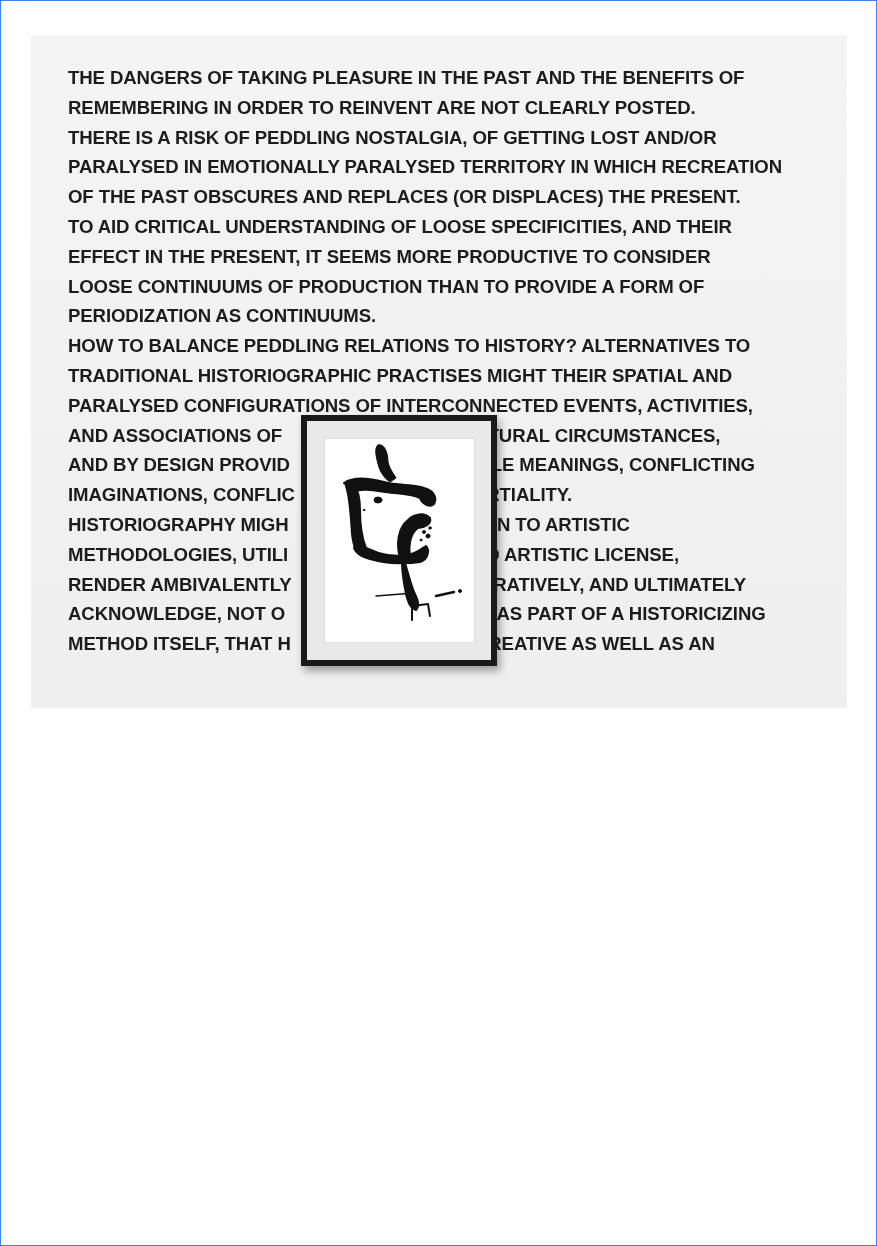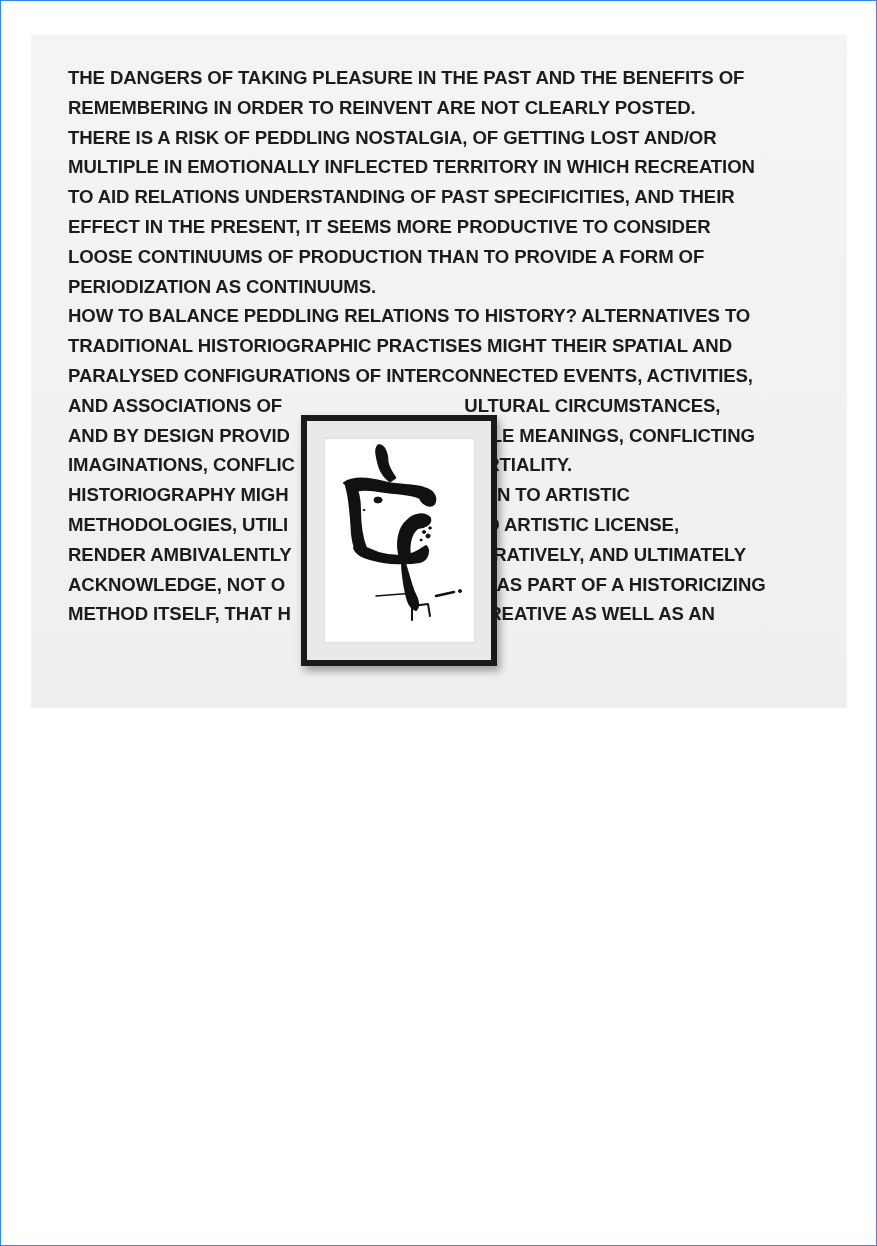--- a/index.html
+++ b/index.html
@@ -49,22 +49,23 @@
 </style>
 </head>
 <body>
 
 <div class="page">
   <div class="photo">
     <ul class="wall-text">
       <li>THE DANGERS OF TAKING PLEASURE IN THE PAST AND THE BENEFITS OF</li>
       <li>REMEMBERING IN ORDER TO REINVENT ARE NOT CLEARLY POSTED.</li>
       <li>THERE IS A RISK OF PEDDLING NOSTALGIA, OF GETTING LOST AND/OR</li>
-      <li>MULTIPLE IN EMOTIONALLY INFLECTED TERRITORY IN WHICH RECREATION</li>
-      <li>TO AID RELATIONS UNDERSTANDING OF PAST SPECIFICITIES, AND THEIR</li>
+      <li>PARALYSED IN EMOTIONALLY PARALYSED TERRITORY IN WHICH RECREATION</li>
+      <li>OF THE PAST OBSCURES AND REPLACES (OR DISPLACES) THE PRESENT.</li>
+      <li>TO AID CRITICAL UNDERSTANDING OF LOOSE SPECIFICITIES, AND THEIR</li>
       <li>EFFECT IN THE PRESENT, IT SEEMS MORE PRODUCTIVE TO CONSIDER</li>
       <li>LOOSE CONTINUUMS OF PRODUCTION THAN TO PROVIDE A FORM OF</li>
       <li>PERIODIZATION AS CONTINUUMS.</li>
       <li>HOW TO BALANCE PEDDLING RELATIONS TO HISTORY? ALTERNATIVES TO</li>
       <li>TRADITIONAL HISTORIOGRAPHIC PRACTISES MIGHT THEIR SPATIAL AND</li>
       <li>PARALYSED CONFIGURATIONS OF INTERCONNECTED EVENTS, ACTIVITIES,</li>
       <li style="white-space:pre">AND ASSOCIATIONS OF                                    ULTURAL CIRCUMSTANCES,</li>
       <li style="white-space:pre">AND BY DESIGN PROVID                                  TIPLE MEANINGS, CONFLICTING</li>
       <li style="white-space:pre">IMAGINATIONS, CONFLIC                                 PARTIALITY.</li>
       <li style="white-space:pre">HISTORIOGRAPHY MIGH                                   AKIN TO ARTISTIC</li>

